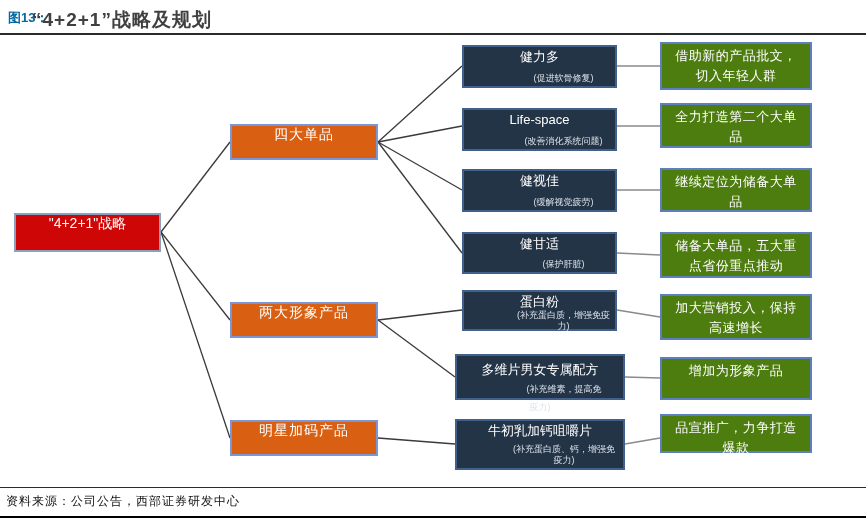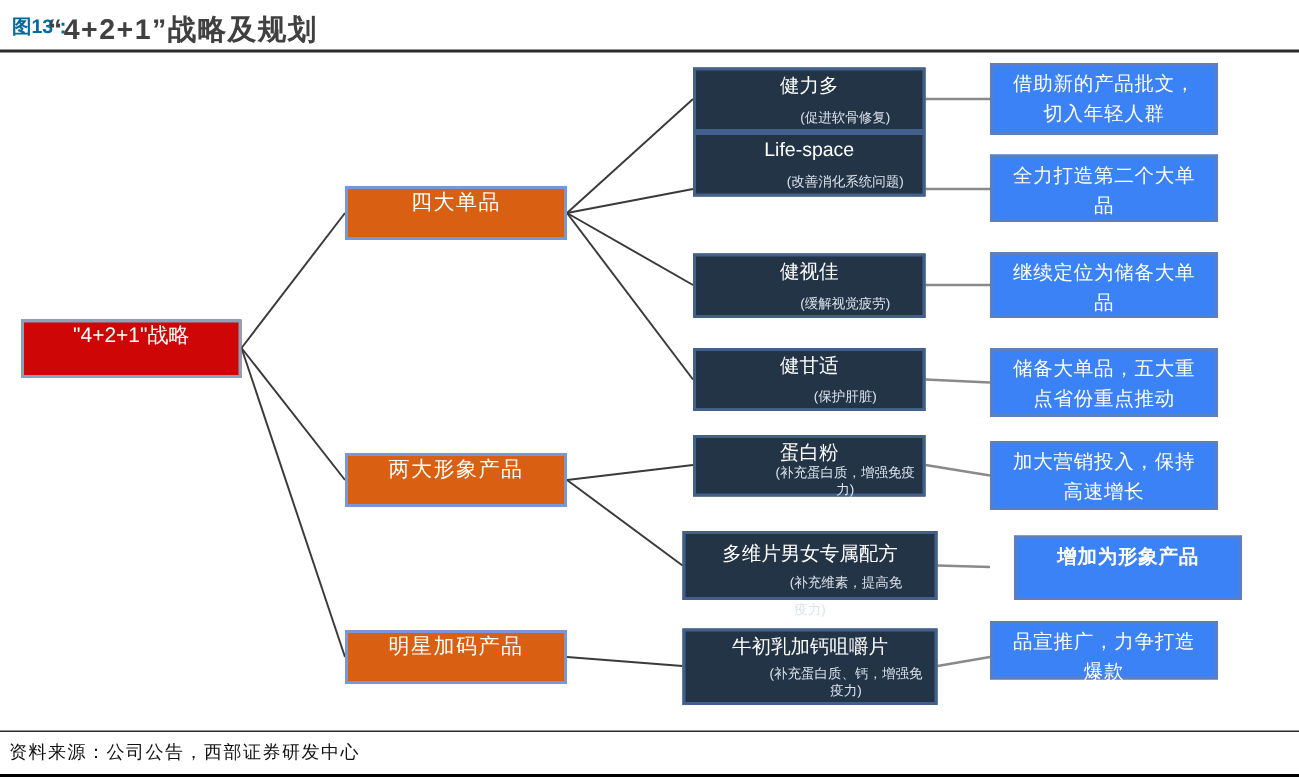--- a/index.html
+++ b/index.html
@@ -19,21 +19,21 @@
     align-items:center;justify-content:space-between;text-align:center;color:#ffffff;
   }
   .node-root{background:#cf0606;border:2px solid #8aa0bf;font-size:14px;}
   .node-cat{background:#d95f12;border:2px solid #7b96d6;font-size:14px;letter-spacing:1px;}
   .node-prod{background:#243447;border:2px solid #41608c;padding:2px 4px;}
   .node-prod .p-title{font-size:13px;line-height:1.25;}
   .node-prod .p-sub{font-size:9px;line-height:1.2;color:#dbe3ec;margin-left:48px;}
   .node-prod.inline-sub{display:block;text-align:center;padding:4px 18px;}
   .node-prod.inline-sub .p-title{display:inline;font-size:13px;}
   .node-prod.inline-sub .p-sub{display:inline;font-size:9px;}
-  .node-plan{background:#3b82f6;border:2px solid #5c7fc0;font-size:13px;line-height:1.5;padding:2px 8px;letter-spacing:0.5px;}
+  .node-plan{background:#4d7c0f;border:2px solid #5c7fc0;font-size:13px;line-height:1.5;padding:2px 8px;letter-spacing:0.5px;}
   
   .footer-rule{position:absolute;left:0;top:487px;width:866px;border-top:1.5px solid #2b2b2b;}
   .footer-src{
     position:absolute;left:6px;top:493px;font-size:12px;font-weight:normal;color:#111111;
     font-family:"DejaVu Serif","Liberation Serif",serif;letter-spacing:1px;
   }
   .bottom-rule{position:absolute;left:0;top:516px;width:866px;border-top:2px solid #000000;}
 </style>
 </head>
 <body>
@@ -85,21 +85,21 @@
     <span>两大形象产品</span>
   </div>
   <div class="node node-cat" style="left:230px;top:420px;width:148px;height:36px;">
     <span>明星加码产品</span>
   </div>
 
   <div class="node node-prod" style="left:462px;top:45px;width:155px;height:43px;">
     <span class="p-title">健力多</span>
     <span class="p-sub">(促进软骨修复)</span>
   </div>
-  <div class="node node-prod" style="left:462px;top:88px;width:155px;height:43px;">
+  <div class="node node-prod" style="left:462px;top:108px;width:155px;height:43px;">
     <span class="p-title">Life-space</span>
     <span class="p-sub">(改善消化系统问题)</span>
   </div>
   <div class="node node-prod" style="left:462px;top:169px;width:155px;height:43px;">
     <span class="p-title">健视佳</span>
     <span class="p-sub">(缓解视觉疲劳)</span>
   </div>
   <div class="node node-prod" style="left:462px;top:232px;width:155px;height:42px;">
     <span class="p-title">健甘适</span>
     <span class="p-sub">(保护肝脏)</span>
@@ -125,21 +125,21 @@
   </div>
   <div class="node node-plan" style="left:660px;top:168px;width:152px;height:44px;">
     <span>继续定位为储备大单品</span>
   </div>
   <div class="node node-plan" style="left:660px;top:232px;width:152px;height:46px;">
     <span>储备大单品，五大重点省份重点推动</span>
   </div>
   <div class="node node-plan" style="left:660px;top:294px;width:152px;height:46px;">
     <span>加大营销投入，保持高速增长</span>
   </div>
-  <div class="node node-plan" style="left:676px;top:357px;width:152px;height:43px;font-weight:bold;">
+  <div class="node node-plan" style="left:660px;top:357px;width:152px;height:43px;">
     <span>增加为形象产品</span>
   </div>
   <div class="node node-plan" style="left:660px;top:414px;width:152px;height:39px;">
     <span>品宣推广，力争打造爆款</span>
   </div>
 
   <div class="footer-rule"></div>
   <div class="footer-src">资料来源：公司公告，西部证券研发中心</div>
   <div class="bottom-rule"></div>
 

